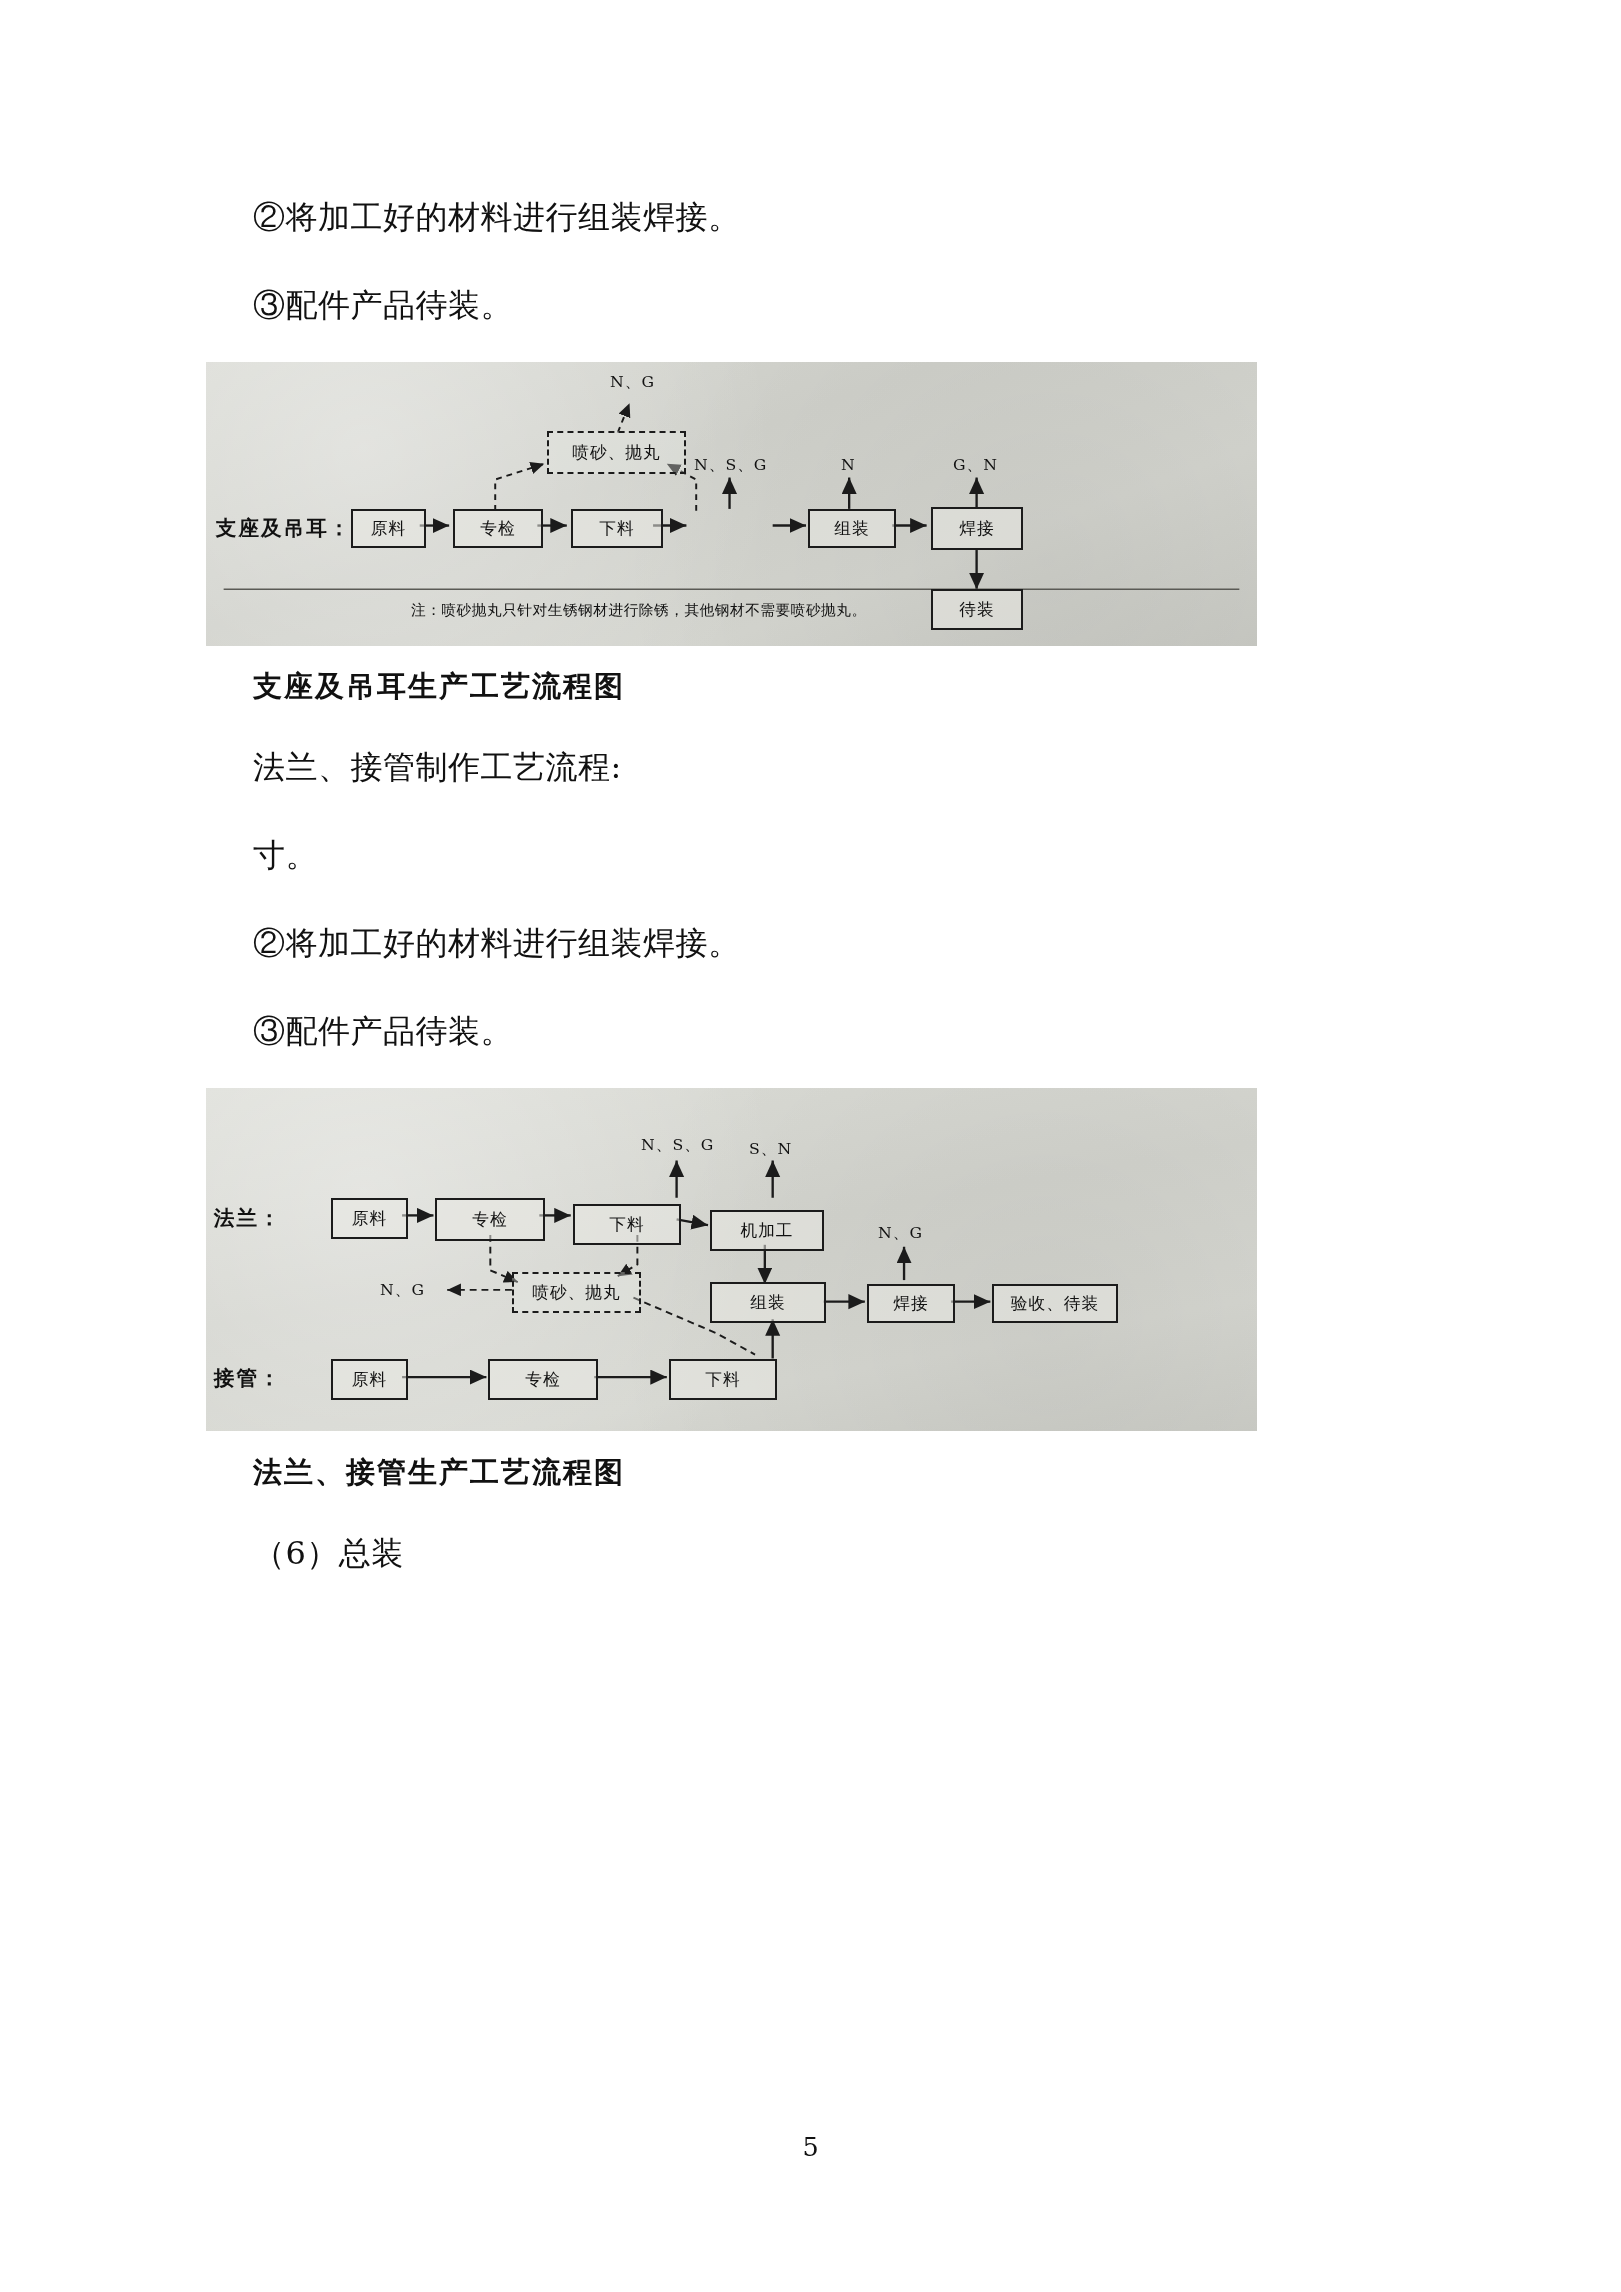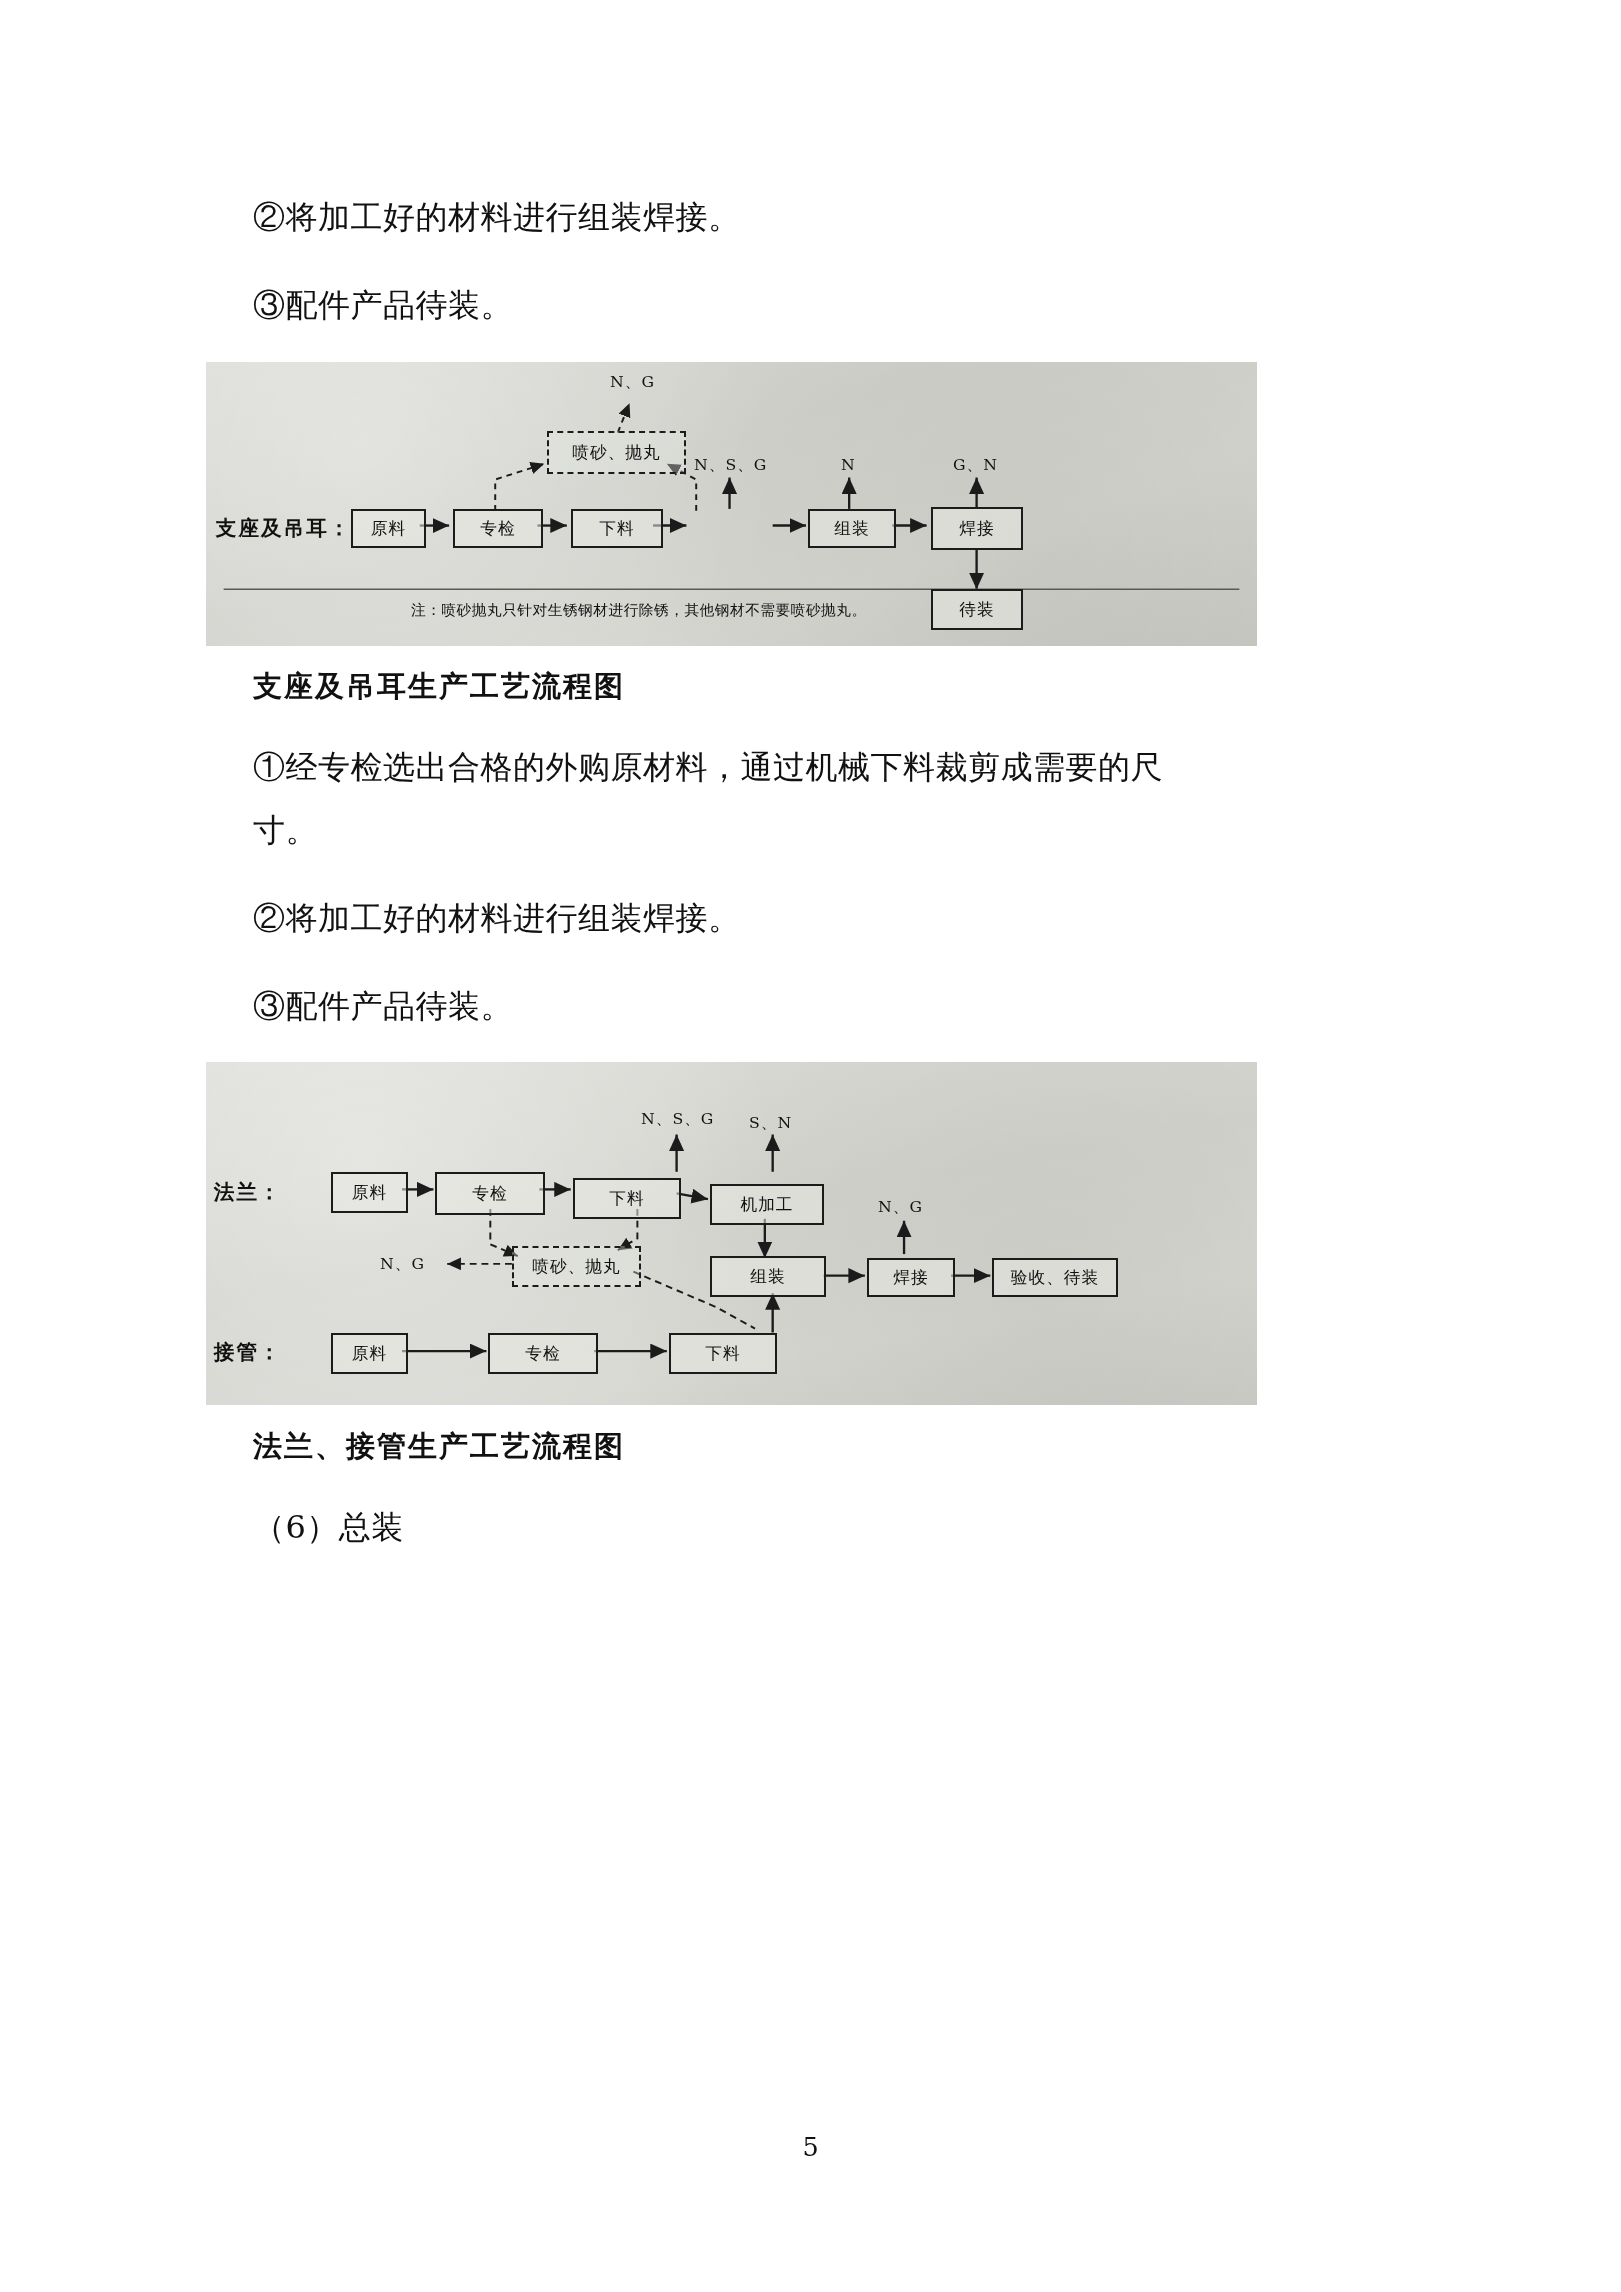--- a/index.html
+++ b/index.html
@@ -177,21 +177,21 @@
       <div class="lbl" style="left:404px; top:9.8px;">N、G</div>
       <div class="lbl" style="left:488px; top:93px;">N、S、G</div>
       <div class="lbl" style="left:635px; top:93px;">N</div>
       <div class="lbl" style="left:747px; top:93px;">G、N</div>
 
       <div class="note" style="left:167px; top:239px;margin-left:38px;">注：喷砂抛丸只针对生锈钢材进行除锈，其他钢材不需要喷砂抛丸。</div>
     </div>
 
     <div class="caption">支座及吊耳生产工艺流程图</div>
 
-    <p class="para" style="margin-bottom:0;">①经专检选出合格的外购原材料，通过机械下料裁剪成需要的尺</p>
+    <p class="para">法兰、接管制作工艺流程:</p>
     <p class="para hang">寸。</p>
     <p class="para">②将加工好的材料进行组装焊接。</p>
     <p class="para">③配件产品待装。</p>
 
     <div class="figure fig2">
       <div class="noise"></div>
 
       <svg class="conn" viewBox="0 0 1072 350" preserveAspectRatio="none">
         <defs>
           <marker id="ah2" markerWidth="9" markerHeight="9" refX="7" refY="3.2" orient="auto">

